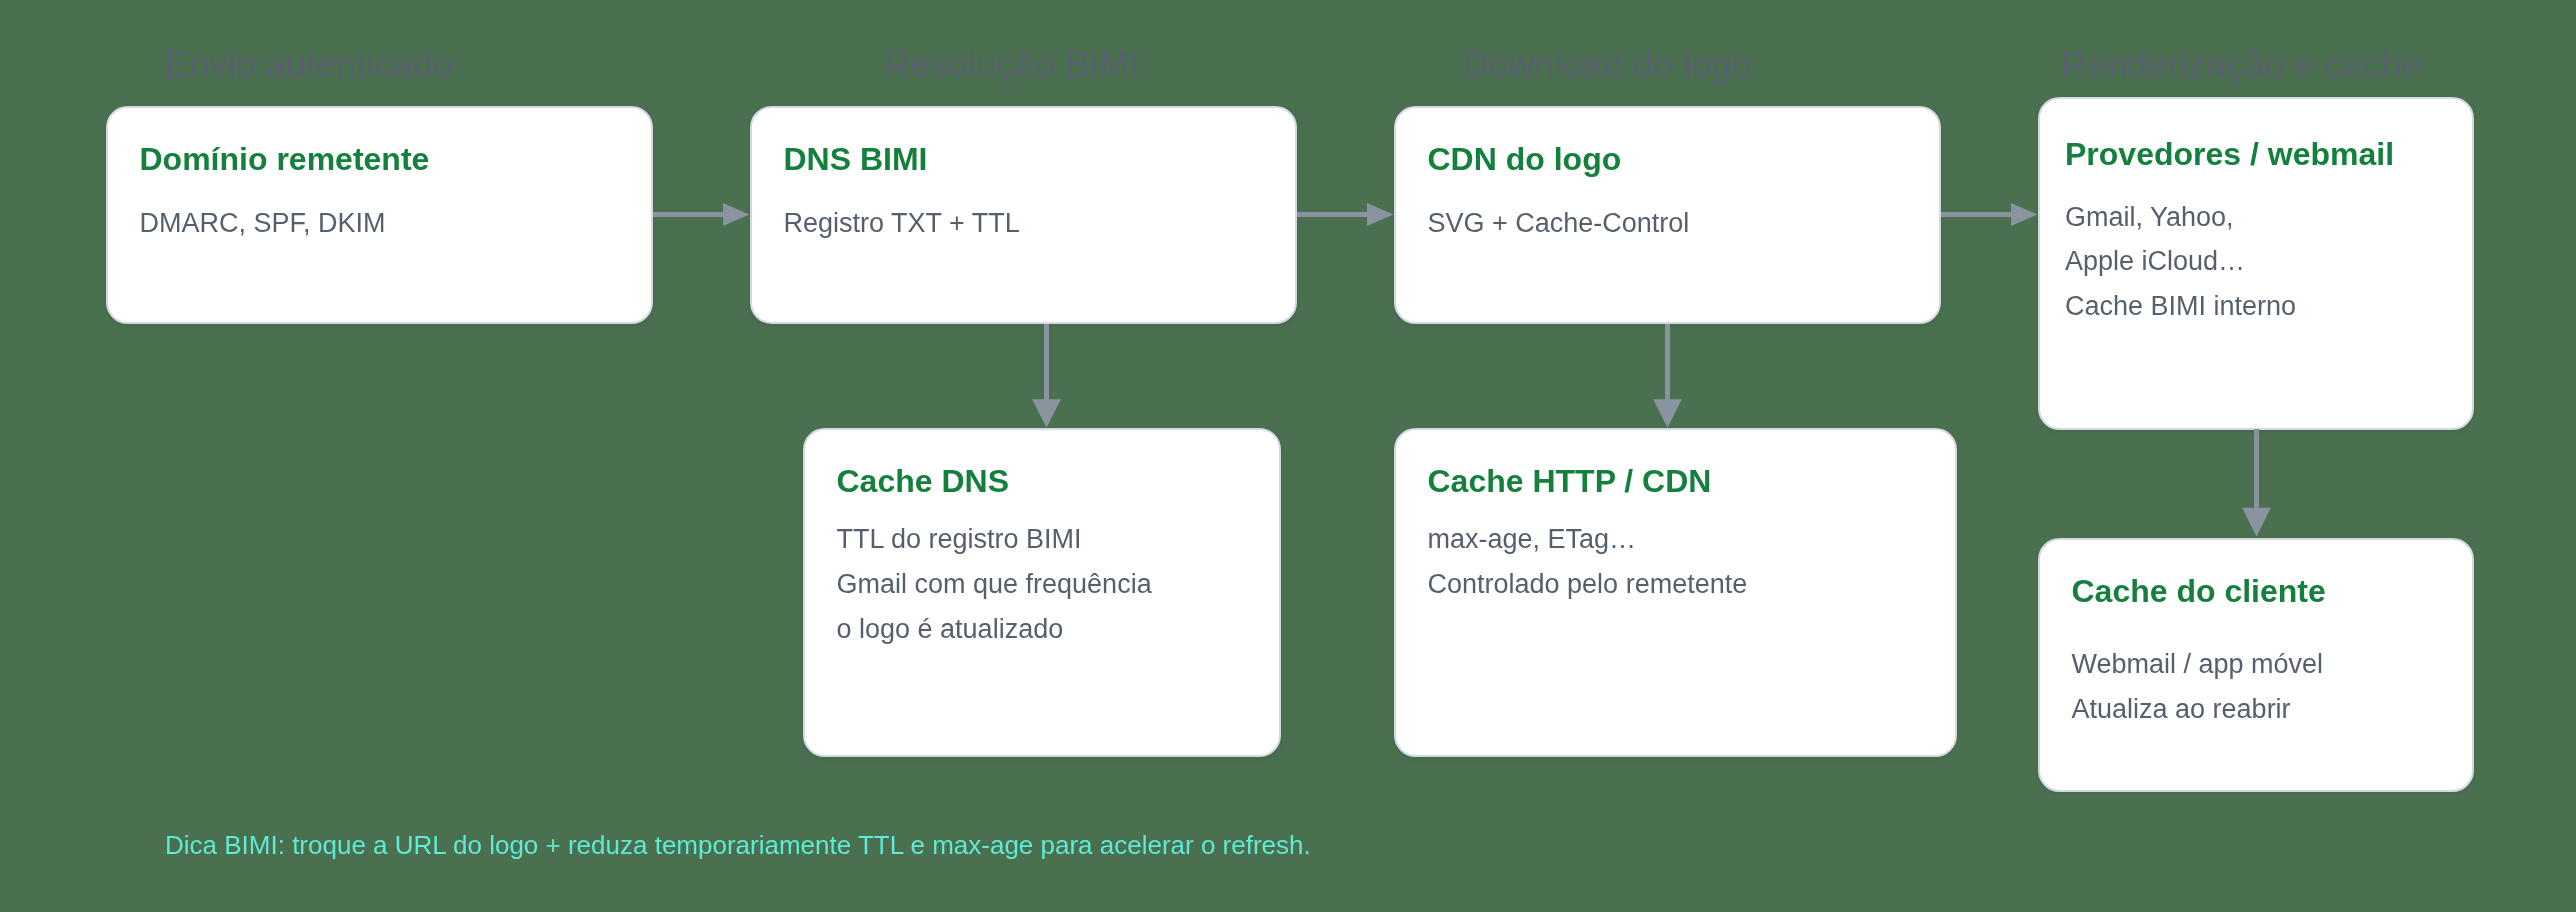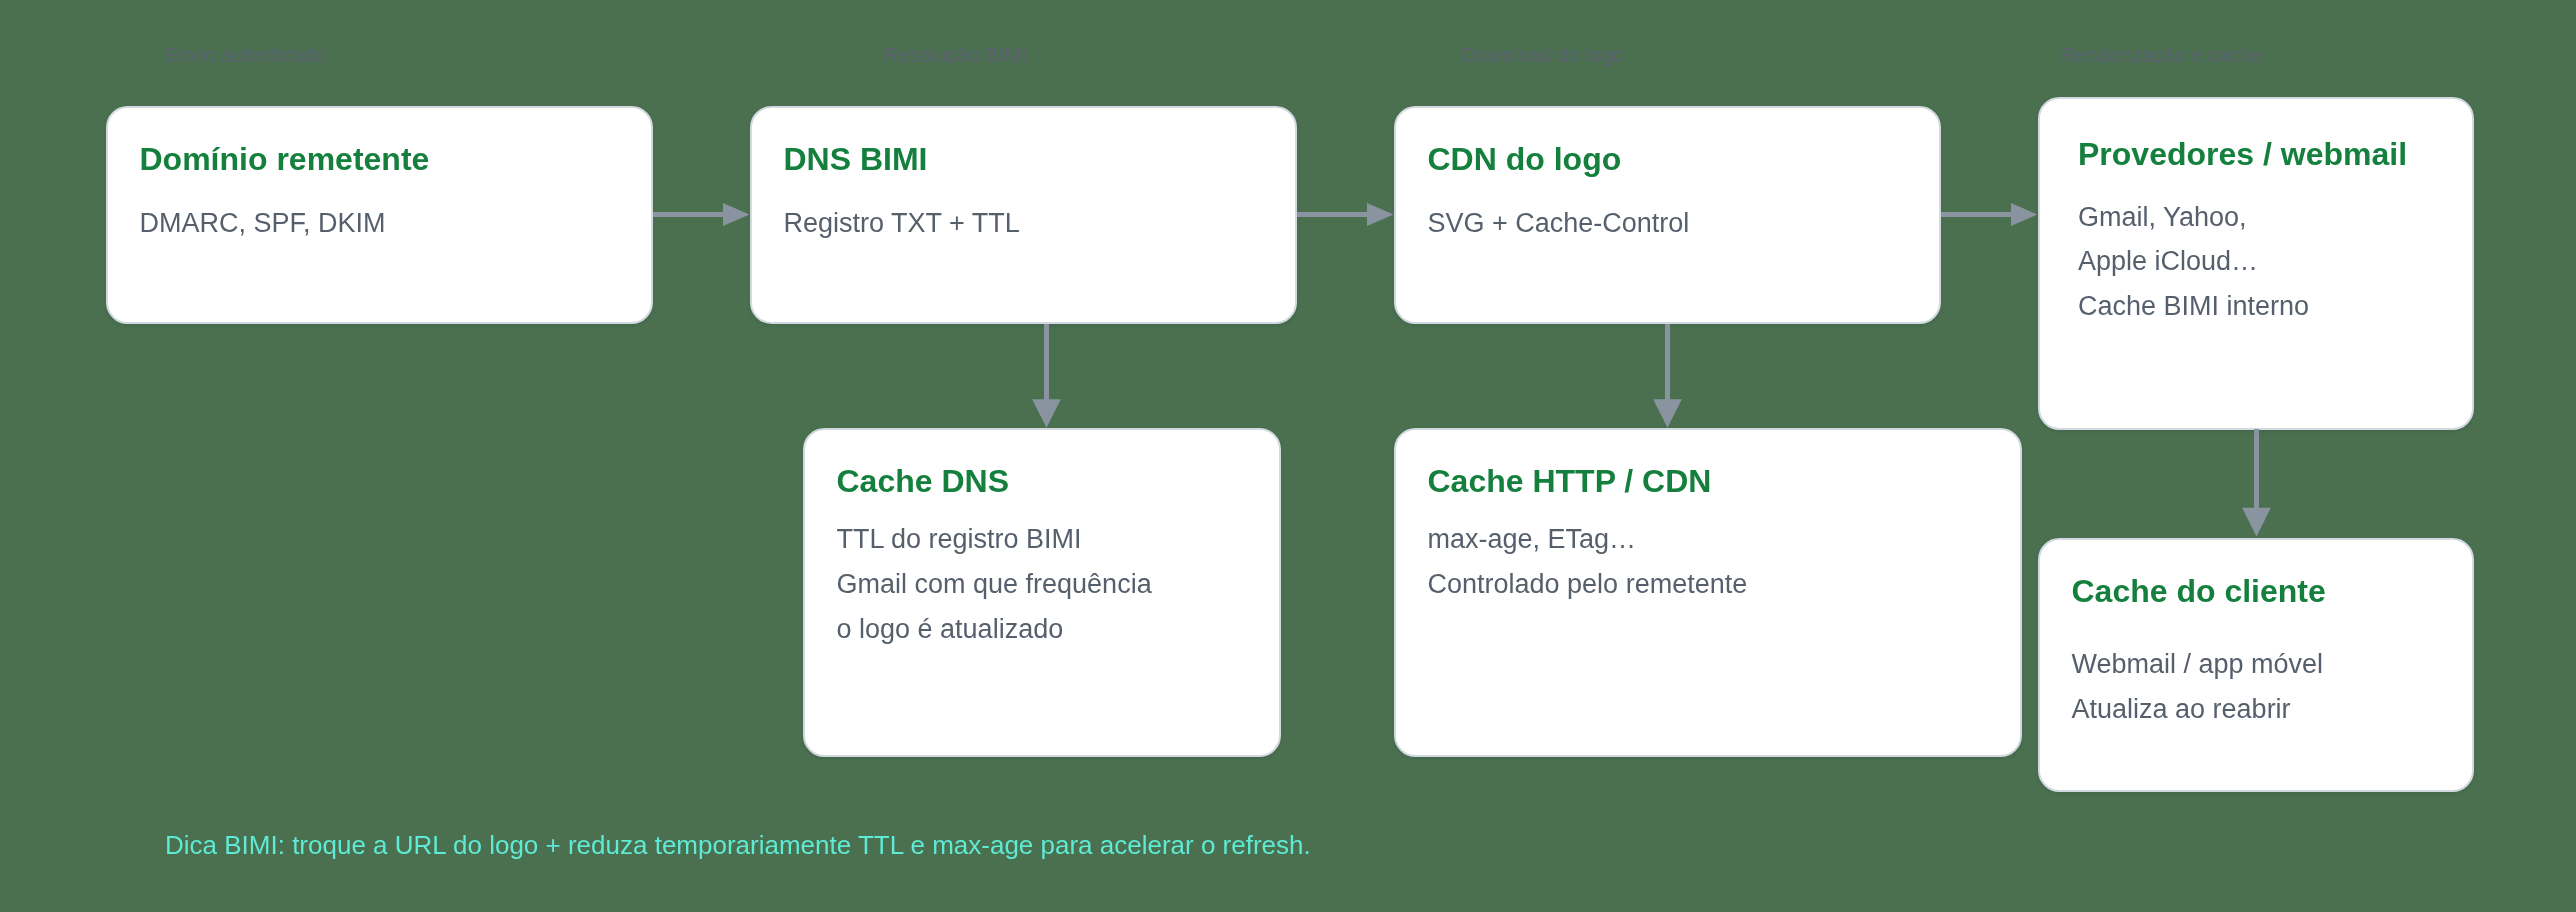--- a/index.html
+++ b/index.html
@@ -16,21 +16,21 @@
 
   #stage {
     position: relative;
     width: 2576px;
     height: 912px;
   }
 
   
   .col-header {
     position: absolute;
-    font-size: 20px;
+    font-size: 36px;
     font-weight: 400;
     color: #5a6070;
     letter-spacing: 0.1px;
     white-space: nowrap;
   }
 
   
   .card {
     position: absolute;
     box-sizing: border-box;
@@ -101,39 +101,39 @@
     </div>
   </div>
 
   <div class="card" style="left:1394px; top:106px; width:547px; height:218px;">
     <div class="card-title">CDN do logo</div>
     <div class="card-lines">
       <div class="card-line">SVG + Cache-Control</div>
     </div>
   </div>
 
-  <div class="card spacious" style="left:2038px; top:97px; width:436px; height:333px; padding:37px 38px;">
+  <div class="card spacious" style="left:2038px; top:97px; width:436px; height:333px; padding:37px 25px;">
     <div class="card-title" style="margin-bottom:21.5px;">Provedores / webmail</div>
     <div class="card-lines">
       <div class="card-line">Gmail, Yahoo,</div>
       <div class="card-line">Apple iCloud…</div>
       <div class="card-line">Cache BIMI interno</div>
     </div>
   </div>
 
   <div class="card spacious" style="left:803px; top:428px; width:478px; height:329px;">
     <div class="card-title" style="margin-bottom:17px;">Cache DNS</div>
     <div class="card-lines">
       <div class="card-line">TTL do registro BIMI</div>
       <div class="card-line">Gmail com que frequência</div>
       <div class="card-line">o logo é atualizado</div>
     </div>
   </div>
 
-  <div class="card spacious" style="left:1394px; top:428px; width:628px; height:329px;">
+  <div class="card spacious" style="left:1394px; top:428px; width:563px; height:329px;">
     <div class="card-title" style="margin-bottom:17px;">Cache HTTP / CDN</div>
     <div class="card-lines">
       <div class="card-line">max-age, ETag…</div>
       <div class="card-line">Controlado pelo remetente</div>
     </div>
   </div>
 
   <div class="card spacious" style="left:2038px; top:538px; width:436px; height:254px;">
     <div class="card-title" style="margin-bottom:32px;">Cache do cliente</div>
     <div class="card-lines">

